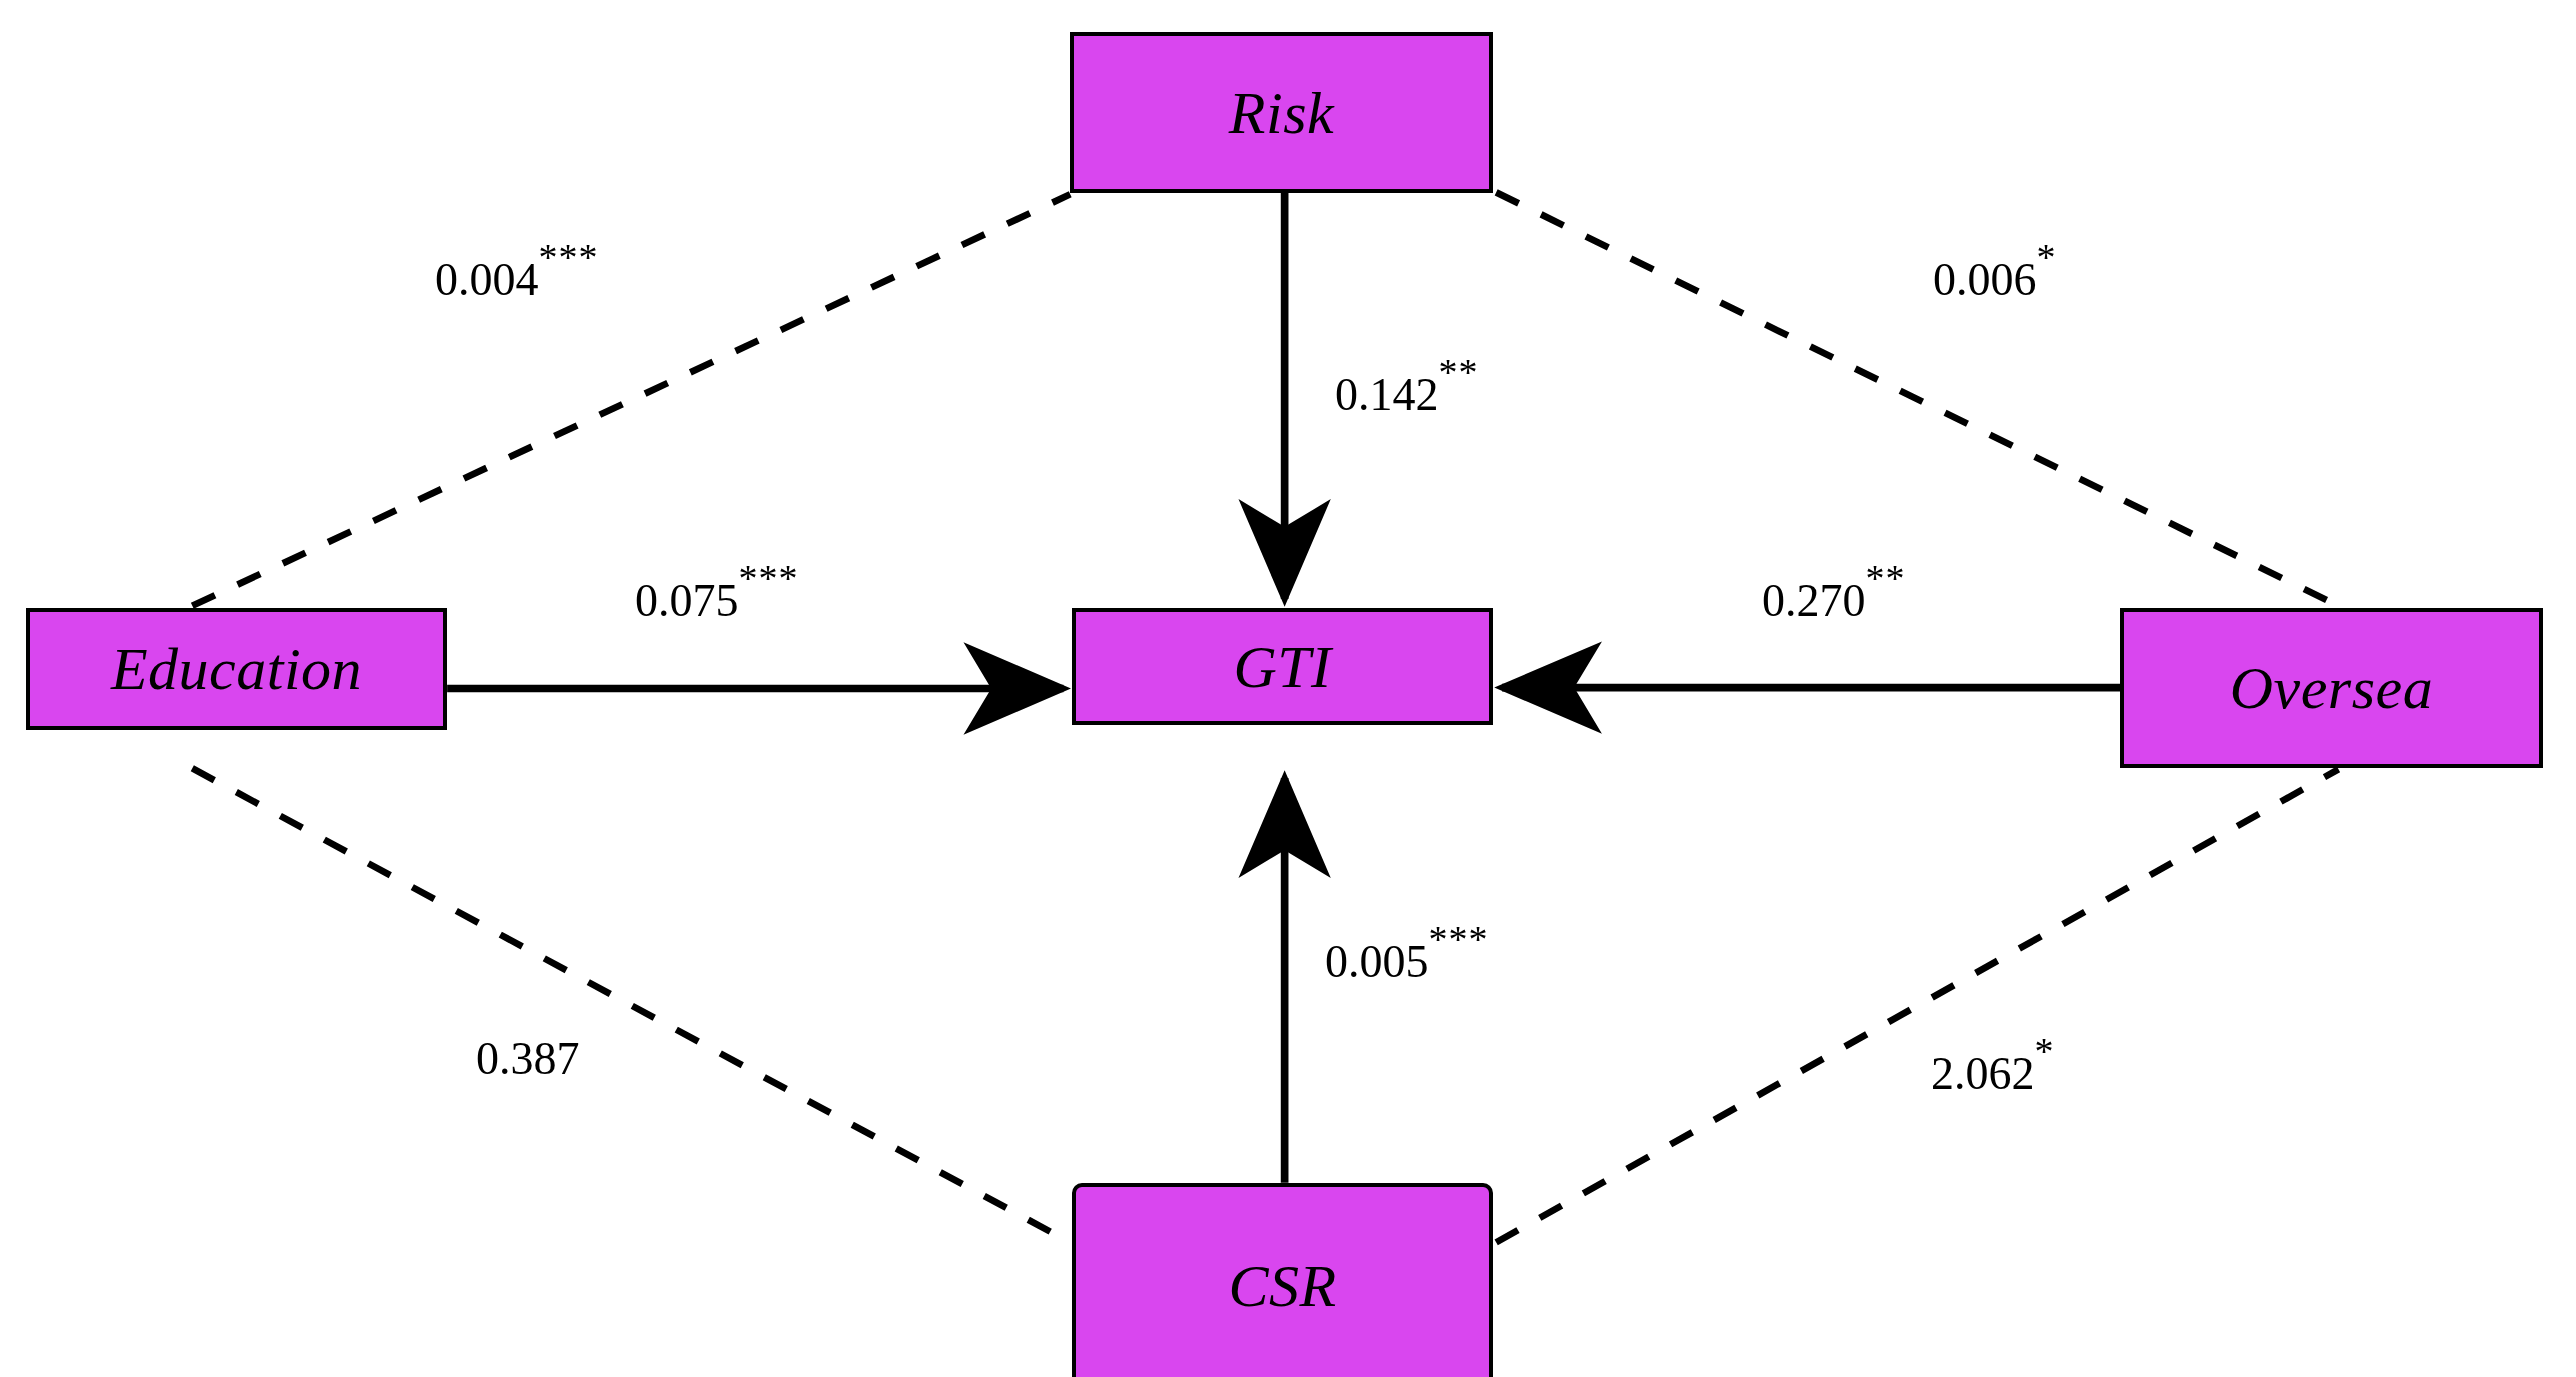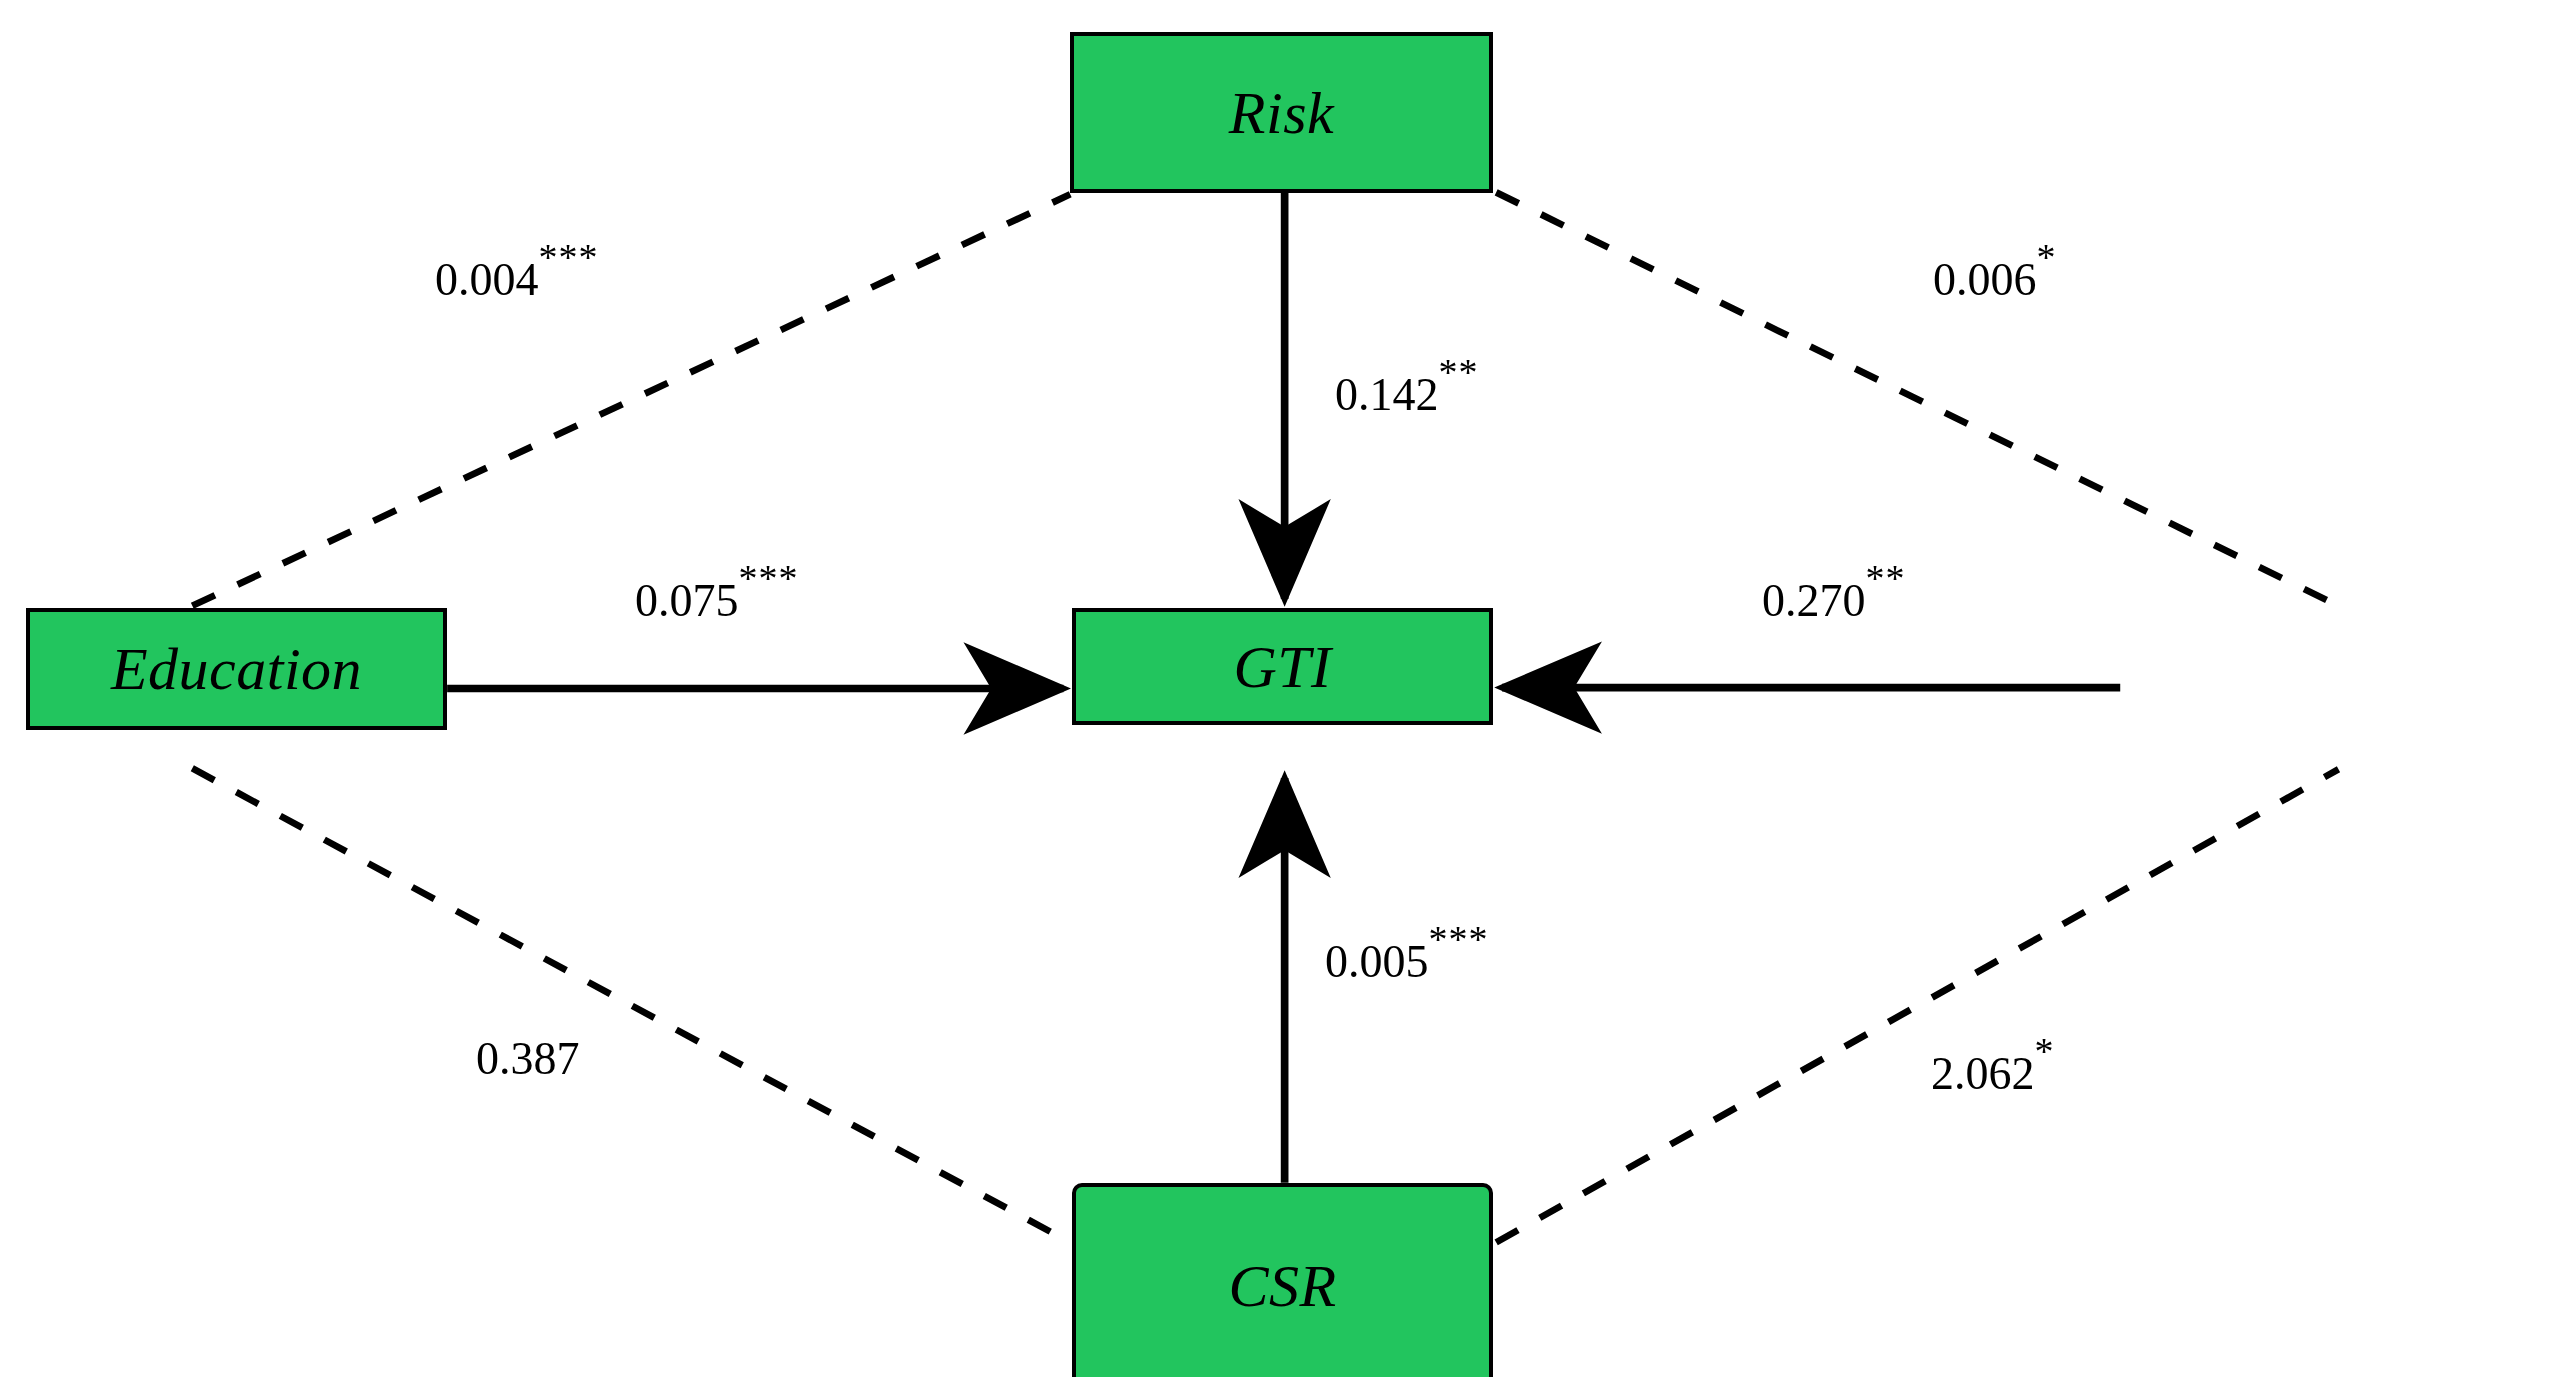--- a/index.html
+++ b/index.html
@@ -23,21 +23,21 @@
     position: absolute;
     left: 0;
     top: 0;
     width: 2576px;
     height: 1378px;
     display: block;
   }
   .node-box {
     position: absolute;
     box-sizing: border-box;
-    background: #22c55e;
+    background: #d946ef;
     border: 4.8px solid #000000;
     display: flex;
     align-items: center;
     justify-content: center;
     z-index: 3;
   }
   .node-label {
     font-family: "Liberation Serif", "DejaVu Serif", serif;
     font-style: italic;
     font-size: 60px;
@@ -102,20 +102,23 @@
   </div>
 
   <div class="node-box" style="left:26px; top:608px; width:421px; height:122px;">
     <span class="node-label">Education</span>
   </div>
 
   <div class="node-box" style="left:1072px; top:608px; width:421px; height:117px;">
     <span class="node-label">GTI</span>
   </div>
 
+  <div class="node-box" style="left:2120px; top:608px; width:423px; height:160px;">
+    <span class="node-label">Oversea</span>
+  </div>
 
   <div class="node-box" style="left:1072px; top:1183px; width:421px; height:205px;border-radius:10px;">
     <span class="node-label">CSR</span>
   </div>
 
   <div class="edge-label" style="left:435px; top:248px;">
     <span class="coef">0.004</span><span class="stars">***</span>
   </div>
 
   <div class="edge-label" style="left:1933px; top:248px;">

